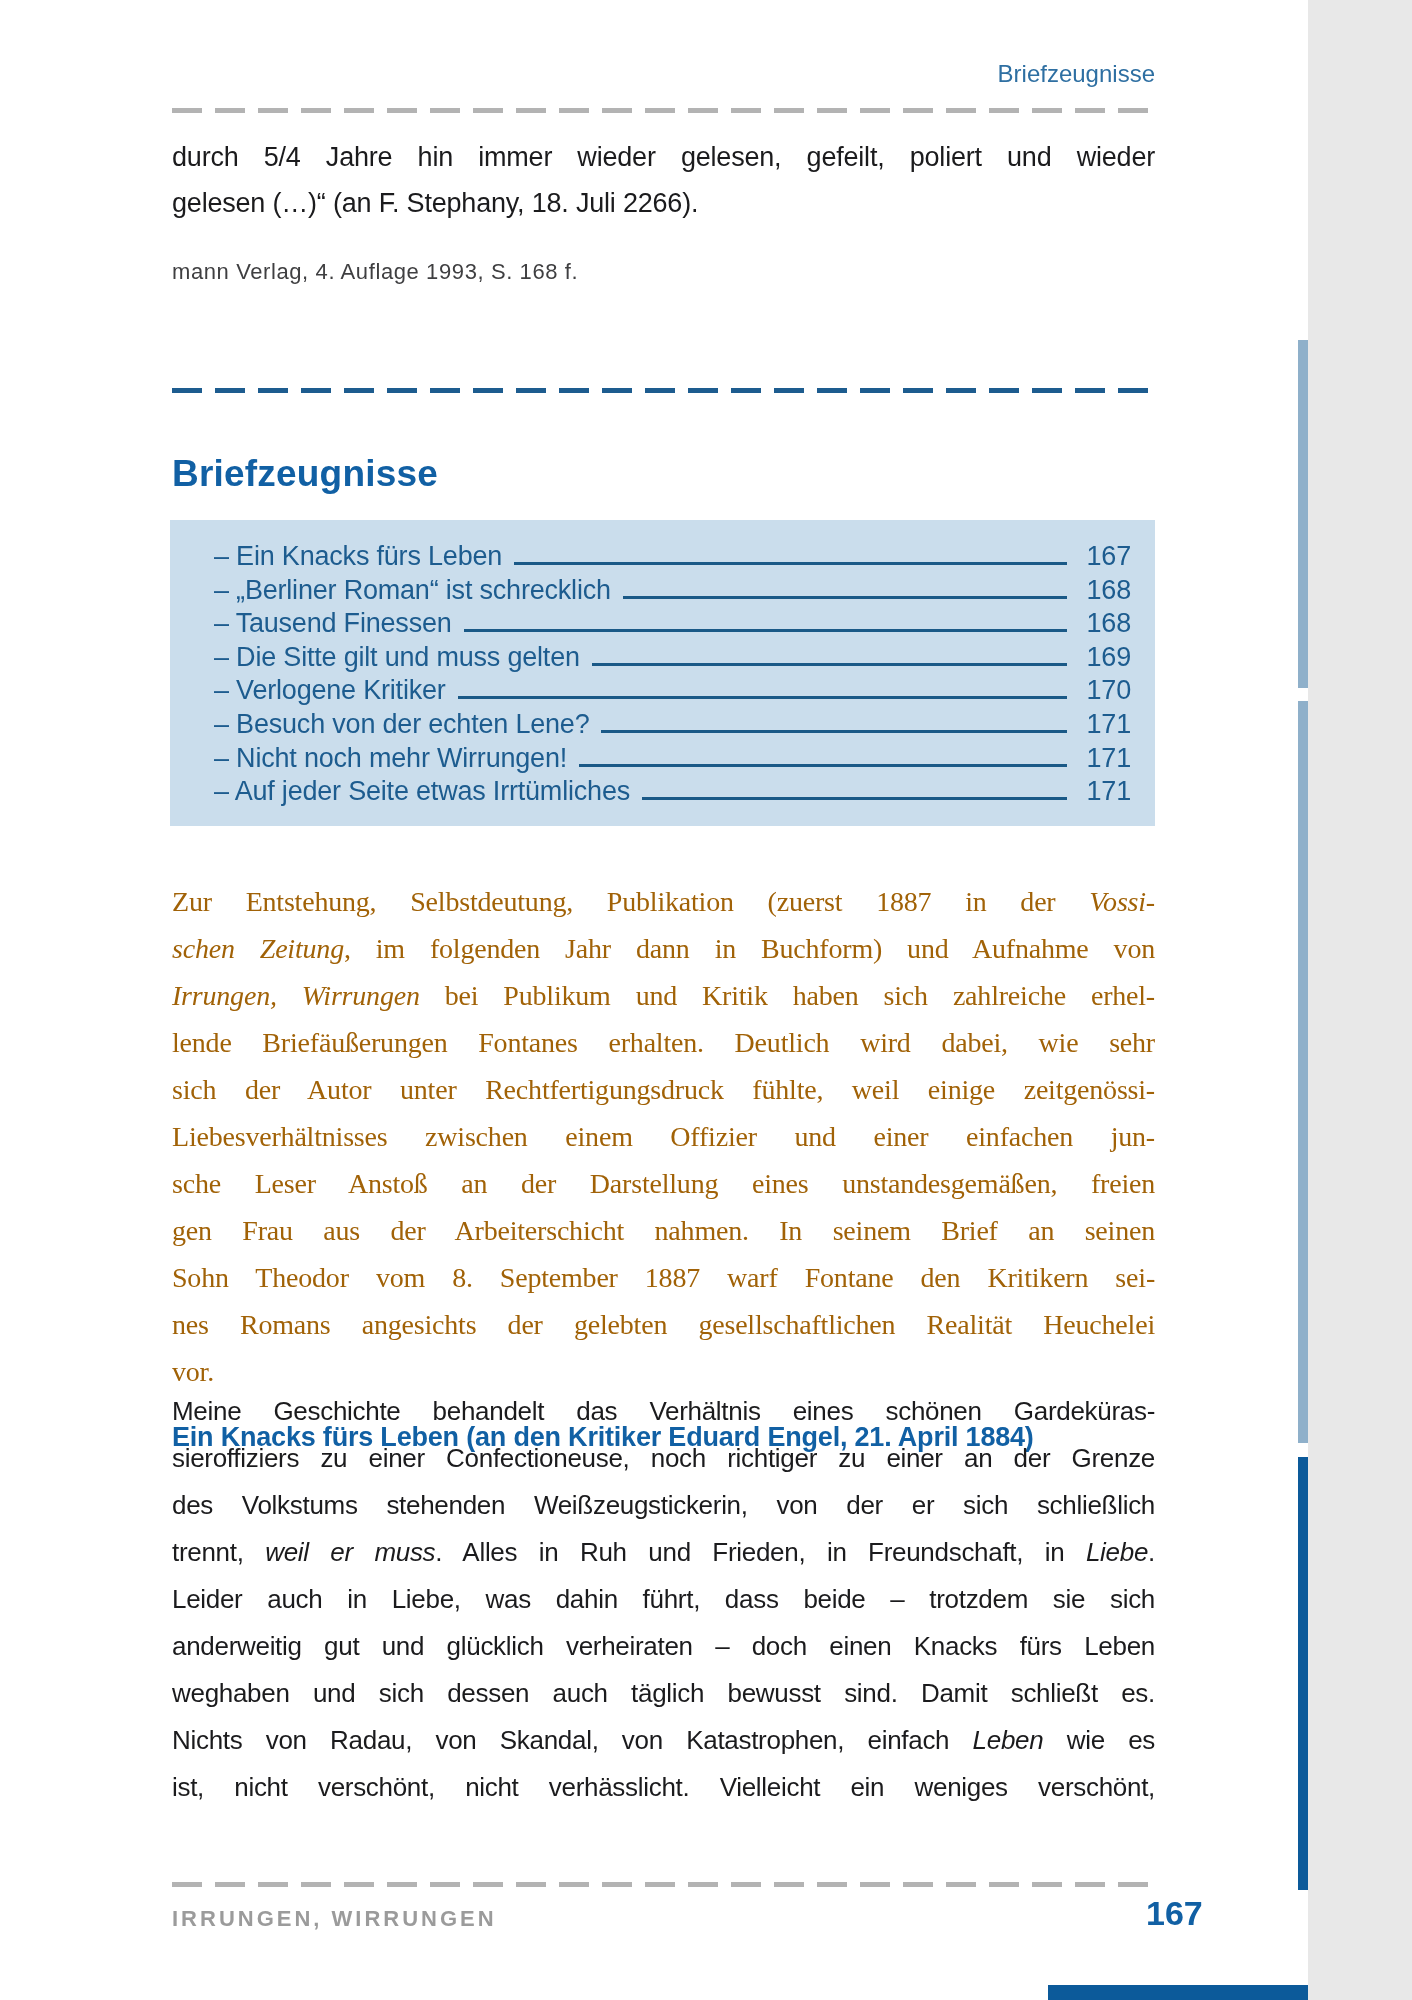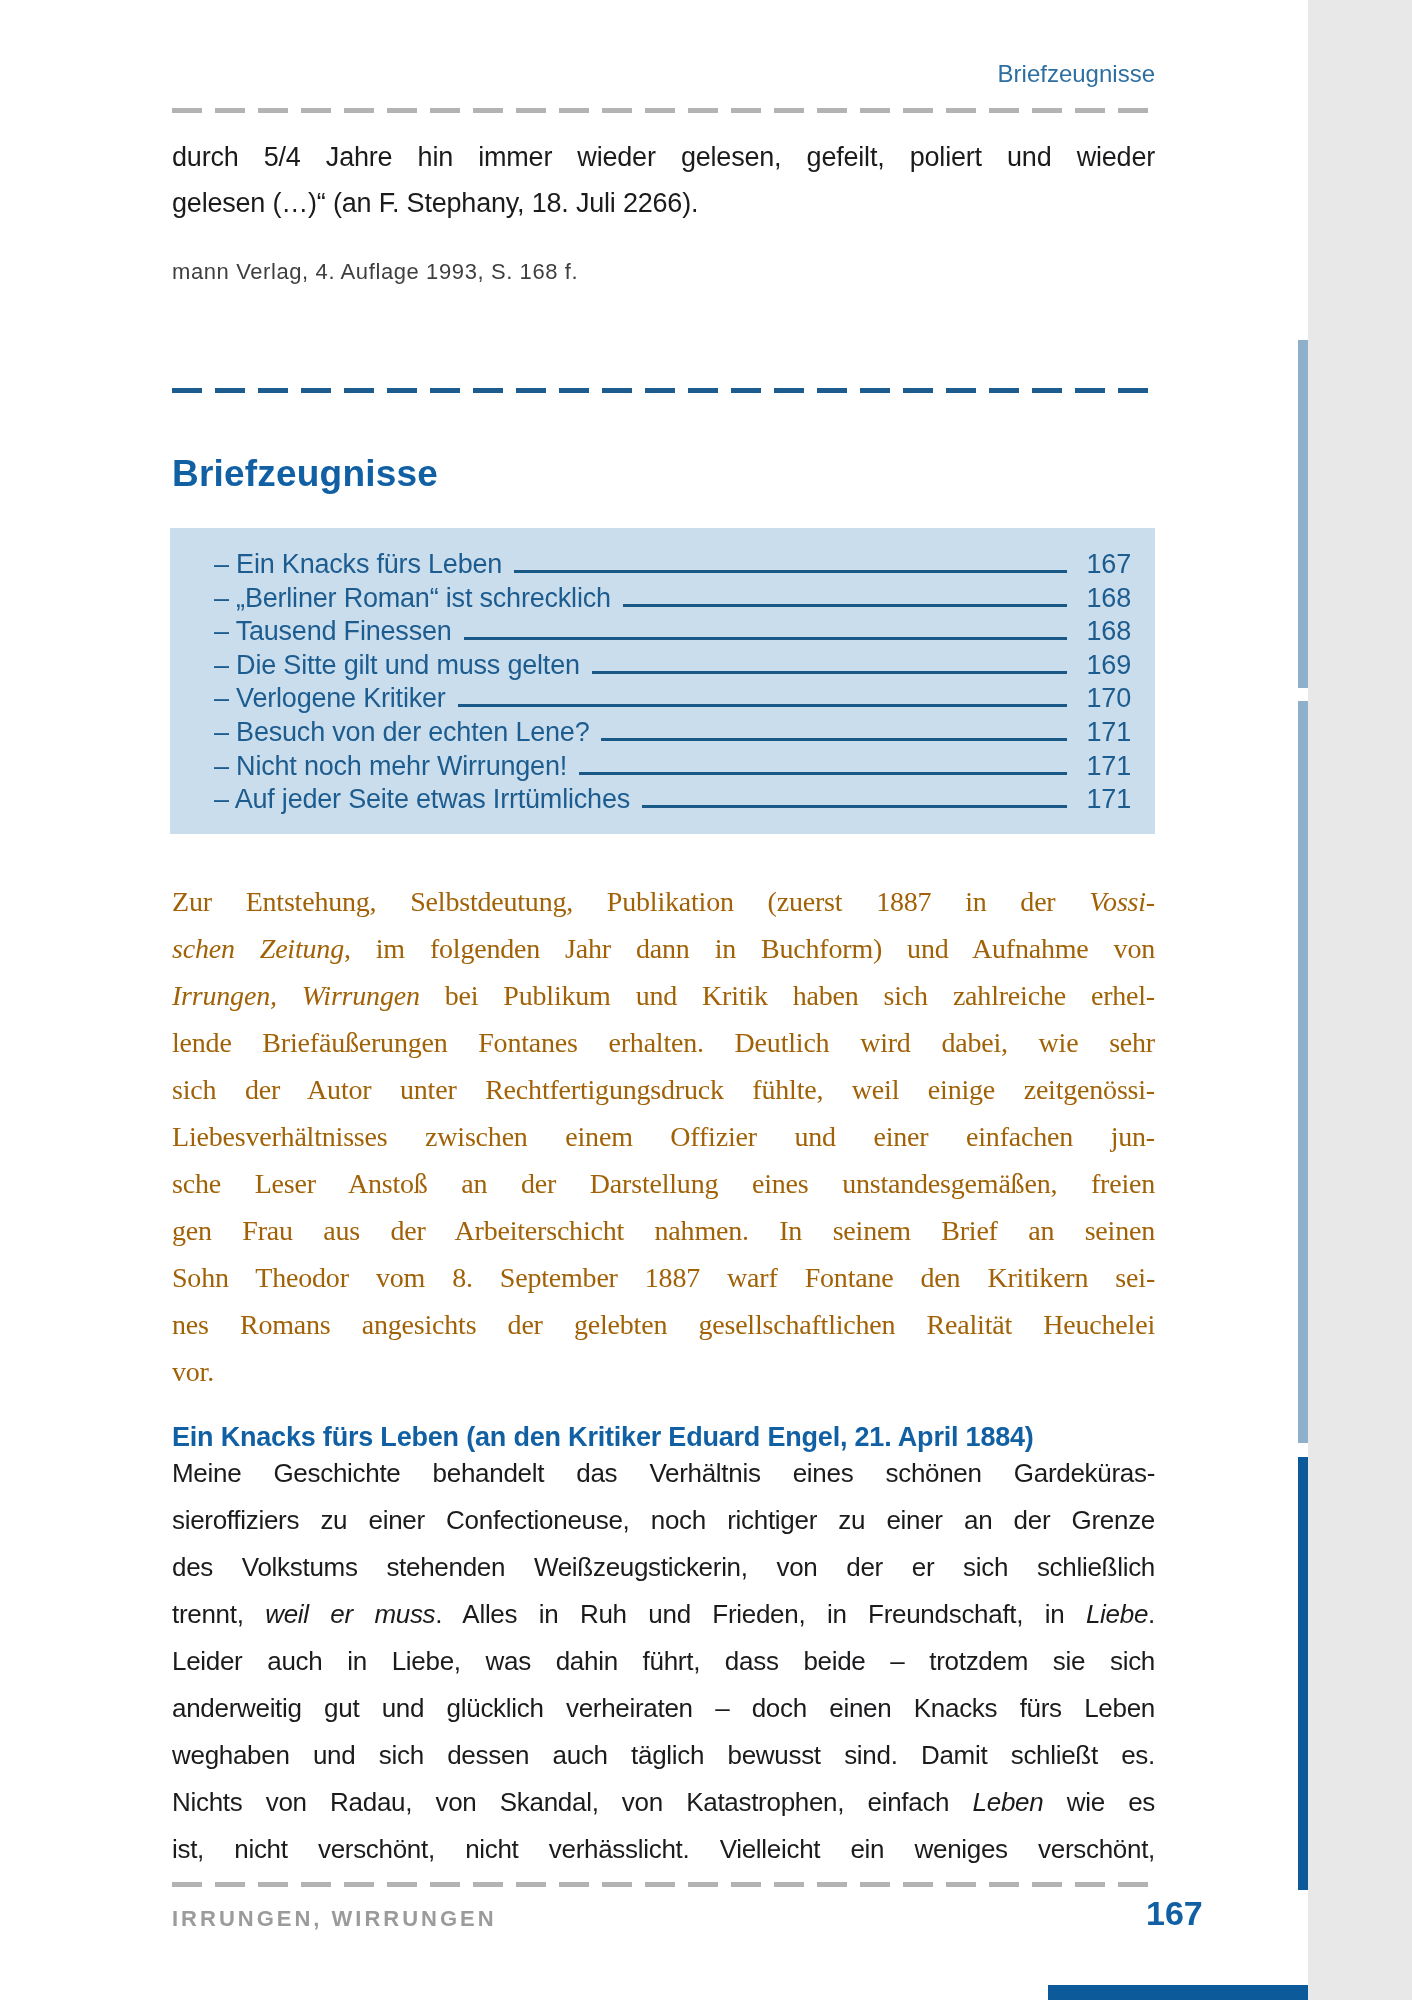--- a/index.html
+++ b/index.html
@@ -21,32 +21,32 @@
   .para.cont .jline:last-child{text-align-last:justify;}
 
   .quote-block{top:134px;font-size:27px;line-height:46px;color:#1b1b1d;letter-spacing:-0.2px;}
   .citation{top:250px;font-size:22px;line-height:43px;color:#3f3f41;letter-spacing:0.6px;}
   .citation .jline{text-align:left;text-align-last:left;}
 
   .section-title{position:absolute;top:428px;left:172px;font-size:37px;font-weight:bold;
                  color:#1160a4;letter-spacing:0.2px;}
 
   .toc-box{position:absolute;top:520px;left:170px;width:985px;height:306px;box-sizing:border-box;
-           background:#caddec;padding:21px 24px 16px 44px;margin-top:8px;}
+           background:#caddec;padding:21px 24px 16px 44px;}
   .toc-row{display:flex;align-items:baseline;height:33.6px;font-size:27px;color:#1d5c8f;
            letter-spacing:-0.2px;}
   .toc-leader{flex:1;height:0;border-bottom:3px solid #1a5987;margin:0 12px 0 12px;}
   .toc-page{width:52px;text-align:right;}
 
   .intro{top:878px;font-size:28px;line-height:47px;color:#a16207;
          font-family:"Liberation Serif",serif;letter-spacing:-0.2px;}
 
   .letter-heading{position:absolute;top:1400px;left:172px;width:983px;font-size:27px;
                   font-weight:bold;color:#1160a4;letter-spacing:-0.2px;white-space:nowrap;}
-  .letter-body{top:1450px;font-size:26px;line-height:47px;color:#1b1b1d;letter-spacing:-0.3px;}
+  .letter-body{top:1388px;font-size:26px;line-height:47px;color:#1b1b1d;letter-spacing:-0.3px;}
 
   .footer-label{position:absolute;left:172px;top:1906px;font-size:22px;font-weight:bold;
                 letter-spacing:3px;color:#9b9b9b;}
   .footer-page{position:absolute;left:1146px;top:1894px;font-size:34px;font-weight:bold;color:#1160a4;}
 
   
   .tab{position:absolute;left:1298px;width:114px;}
   .tab-label{position:absolute;left:50%;writing-mode:vertical-rl;
              transform:translateX(-50%) rotate(180deg);white-space:nowrap;
              font-size:26px;font-weight:bold;letter-spacing:3px;}

